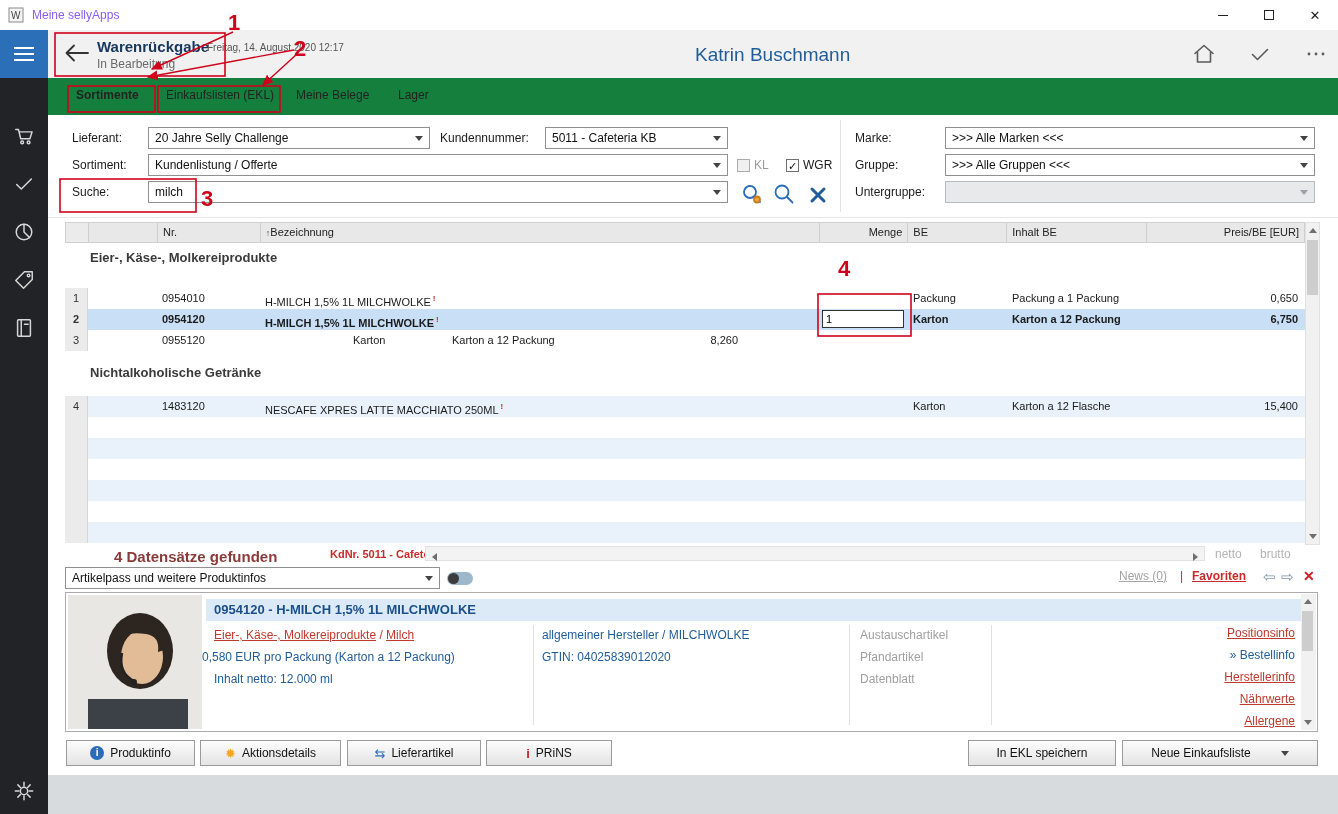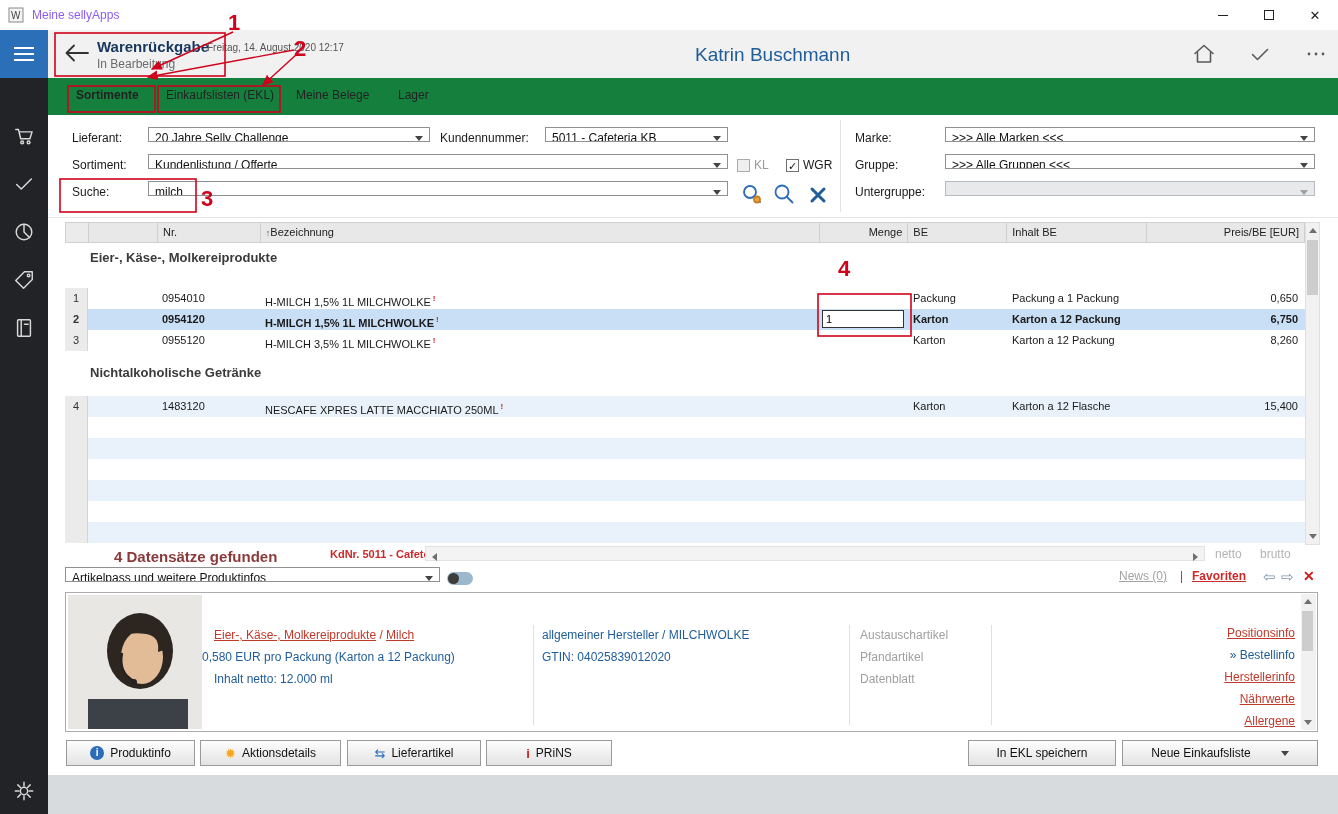--- a/index.html
+++ b/index.html
@@ -34,21 +34,21 @@
 
   
   #tabs { position:absolute; left:48px; top:78px; width:1290px; height:37px; background:#15803d; }
   .tab { position:absolute; top:10px; font-size:12px; color:#222; }
   .tab.active { font-weight:bold; }
 
   
   #filter { position:absolute; left:48px; top:115px; width:1290px; height:103px; background:#fff; border-bottom:1px solid #e6e6e6; }
   #filter .vdiv { position:absolute; left:792px; top:5px; width:1px; height:92px; background:#e3e3e3; }
   .flabel { position:absolute; font-size:12px; color:#1a1a1a; }
-  .combo { position:absolute; height:15px; background:#fff; border:1px solid #909090; font-size:12px; line-height:20px; padding:0 36px 0 6px; color:#111; overflow:hidden; white-space:nowrap; }
+  .combo { position:absolute; height:22px; background:#fff; border:1px solid #909090; font-size:12px; line-height:20px; padding:0 36px 0 6px; color:#111; overflow:hidden; white-space:nowrap; }
   .combo .arr { position:absolute; right:6px; top:8px; width:0; height:0; border-left:4px solid transparent; border-right:4px solid transparent; border-top:5px solid #444; }
   .combo.disabled { background:#e7e9eb; border-color:#b8bcc0; }
   .cb { position:absolute; width:13px; height:13px; border:1px solid #707070; background:#fff; font-size:11px; line-height:12px; text-align:center; color:#111; }
   .cb.disabled { border-color:#ababab; background:#f0f0f0; }
   .cb-label { position:absolute; font-size:12px; color:#1a1a1a; }
   .cb-label.disabled { color:#9a9a9a; }
   .search-icon { position:absolute; width:24px; height:24px; }
   .search-icon svg { fill:none; stroke-width:1.8; stroke-linecap:round; }
 
   
@@ -301,21 +301,20 @@
     <div class="c w-menge" style="text-align:left;padding:0 0 0 2px"><input class="menge-input" value="1" style=""></div>
     <div class="c w-be">Karton</div>
     <div class="c w-inhalt">Karton a 12 Packung</div>
     <div class="c w-preis">6,750</div>
   </div>
 
   <div class="grow">
     <div class="c w-idx">3</div>
     <div class="c w-blank"></div>
     <div class="c w-nr">0955120</div>
-    <div class="c w-name"><span>H-MILCH 3,5% 1L MILCHWOLKE</span><span class="mark"></span></div>
     <div class="c w-menge"></div>
     <div class="c w-be">Karton</div>
     <div class="c w-inhalt">Karton a 12 Packung</div>
     <div class="c w-preis">8,260</div>
   </div>
 
   <div class="group-row" style="padding-top:14px;height:45px">Nichtalkoholische Getränke</div>
 
   <div class="grow stripe">
     <div class="c w-idx">4</div>
@@ -387,20 +386,21 @@
     <svg viewBox="0 0 134 134" width="134" height="134">
       <rect width="134" height="134" fill="#e9e7e3"></rect>
       <ellipse cx="72" cy="56" rx="33" ry="38" fill="#2d2520"></ellipse>
       <ellipse cx="74" cy="62" rx="21" ry="27" fill="#e2bb97"></ellipse>
       <path d="M50 45 q8 -18 34 -12 q12 4 12 22 l-6 2 q2 -16 -12 -18 q-20 -3 -28 6z" fill="#2d2520"></path>
       <rect x="20" y="104" width="100" height="30" fill="#3c4148"></rect>
       <path d="M54 58 q-4 20 12 28" stroke="#222" stroke-width="2.5" fill="none"></path>
       <circle cx="66" cy="87" r="3" fill="#222"></circle>
     </svg>
   </div>
+  <div id="ptitle">0954120 - H-MILCH 1,5% 1L MILCHWOLKE</div>
   <div class="pdiv" style="left:467px"></div>
   <div class="pdiv" style="left:783px"></div>
   <div class="pdiv" style="left:925px"></div>
 
   <div class="pline" style="left:148px;top:35px">
     <span class="plink-red">Eier-, Käse-, Molkereiprodukte</span>
     <span style="color:#c0392b">/</span>
     <span class="plink-red">Milch</span>
   </div>
   <div class="pline ptext-blue" style="left:136px;top:57px">0,580 EUR pro Packung (Karton a 12 Packung)</div>

